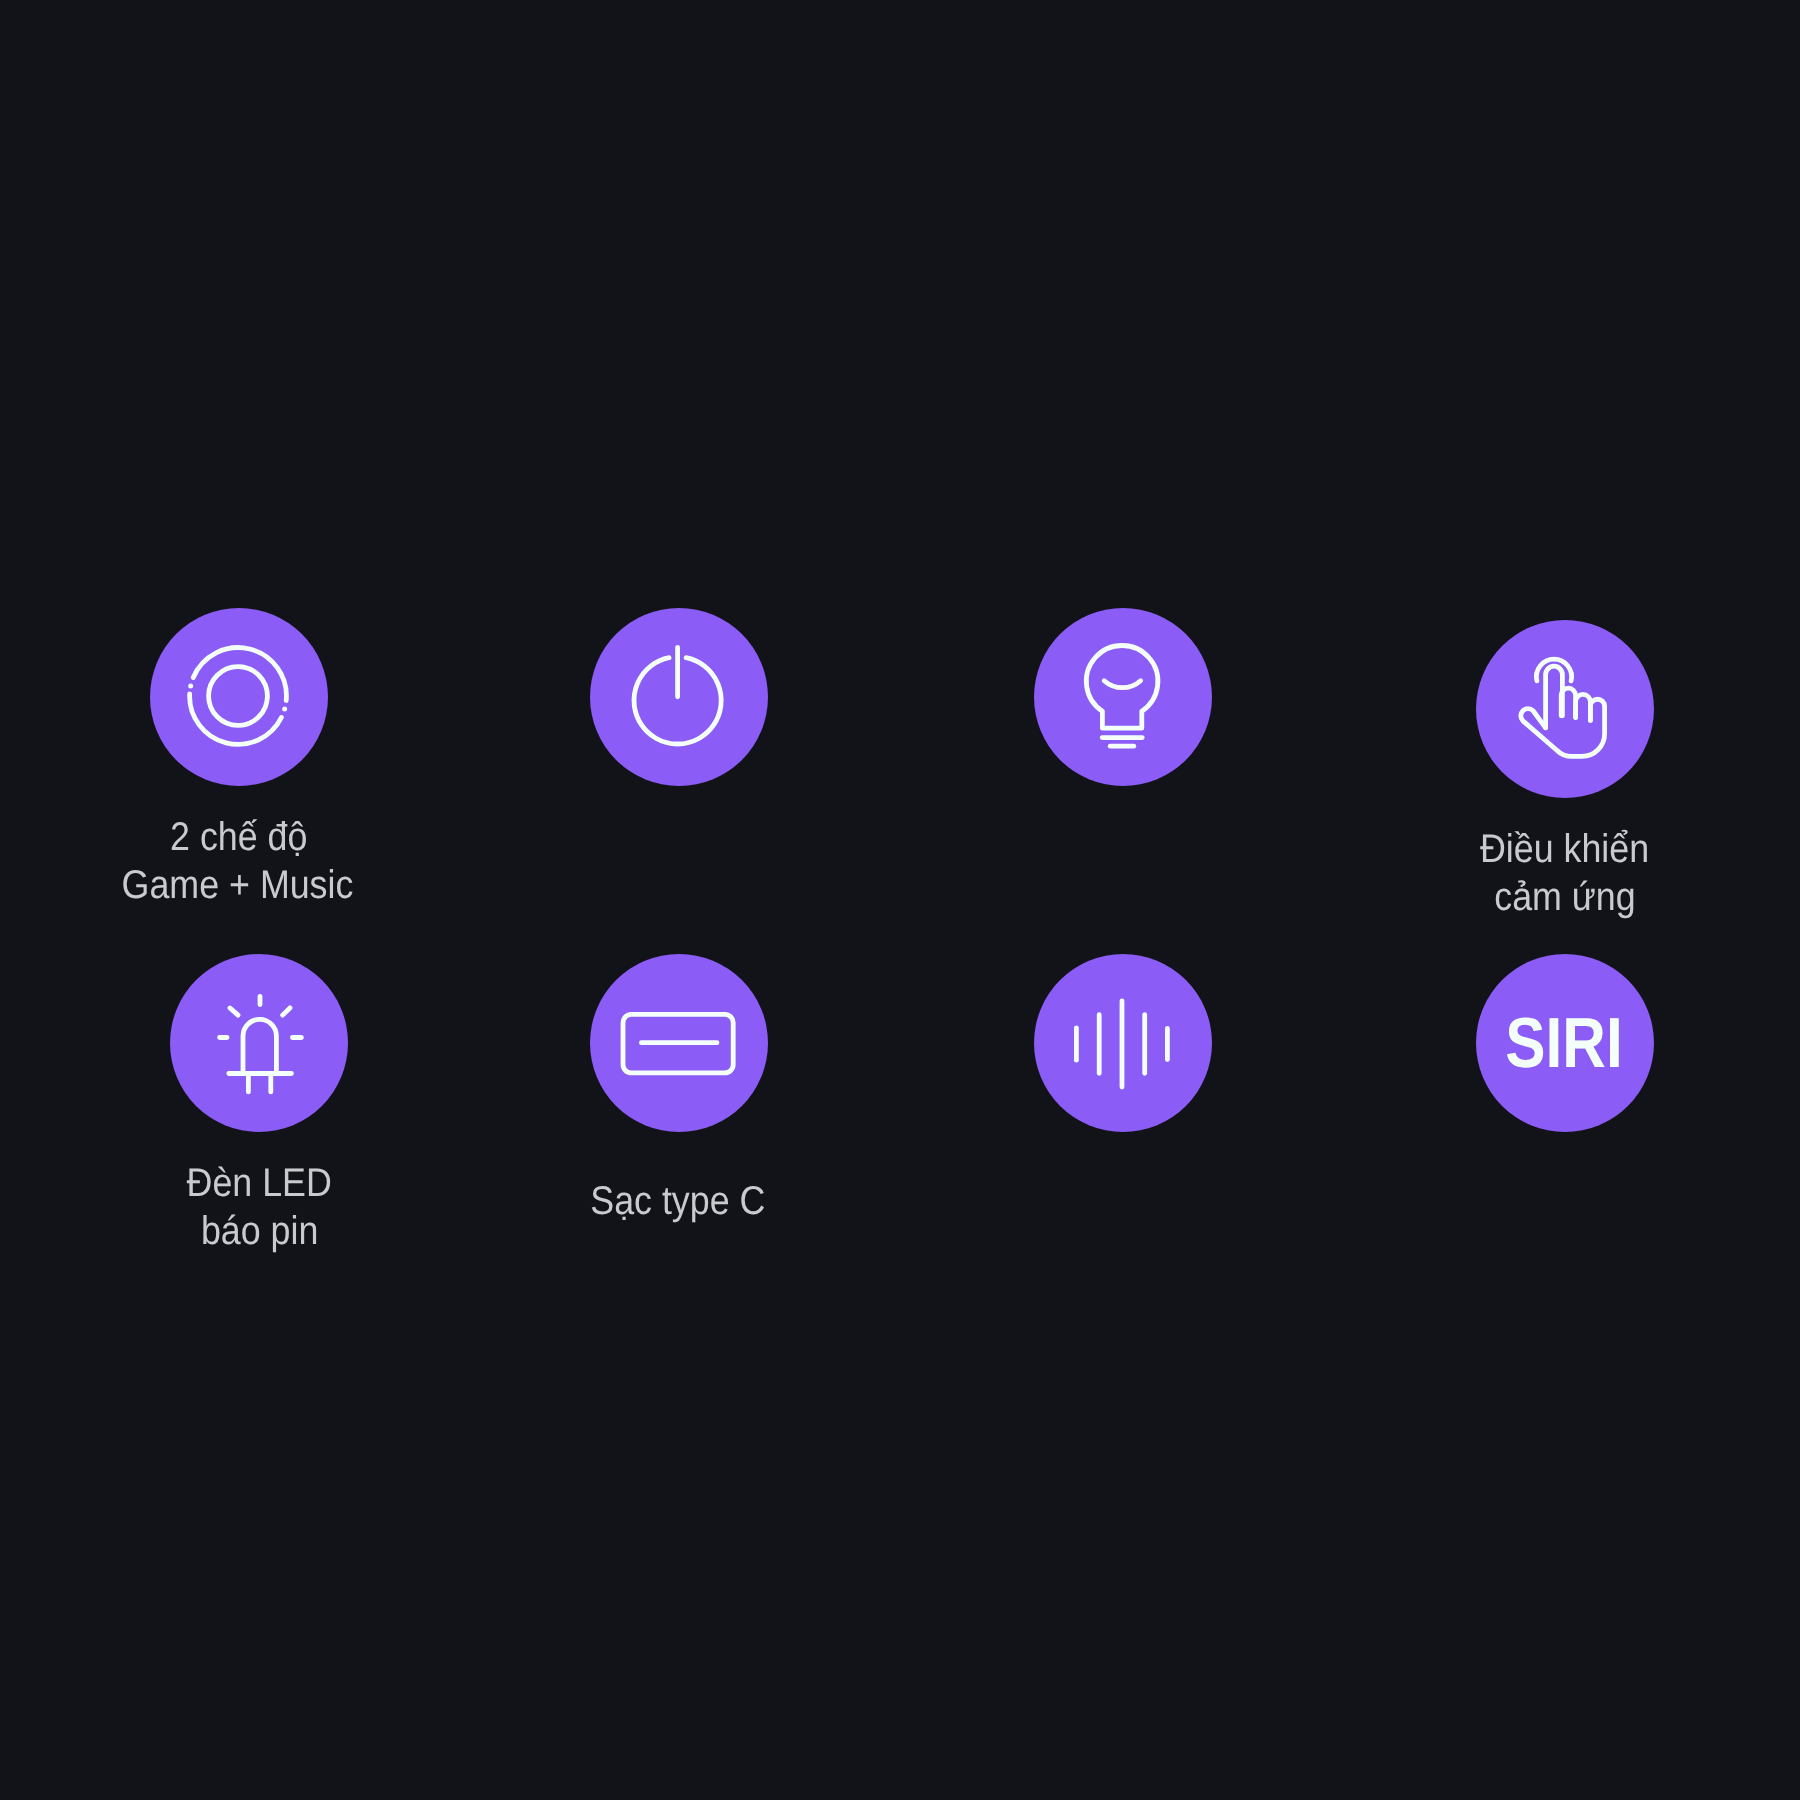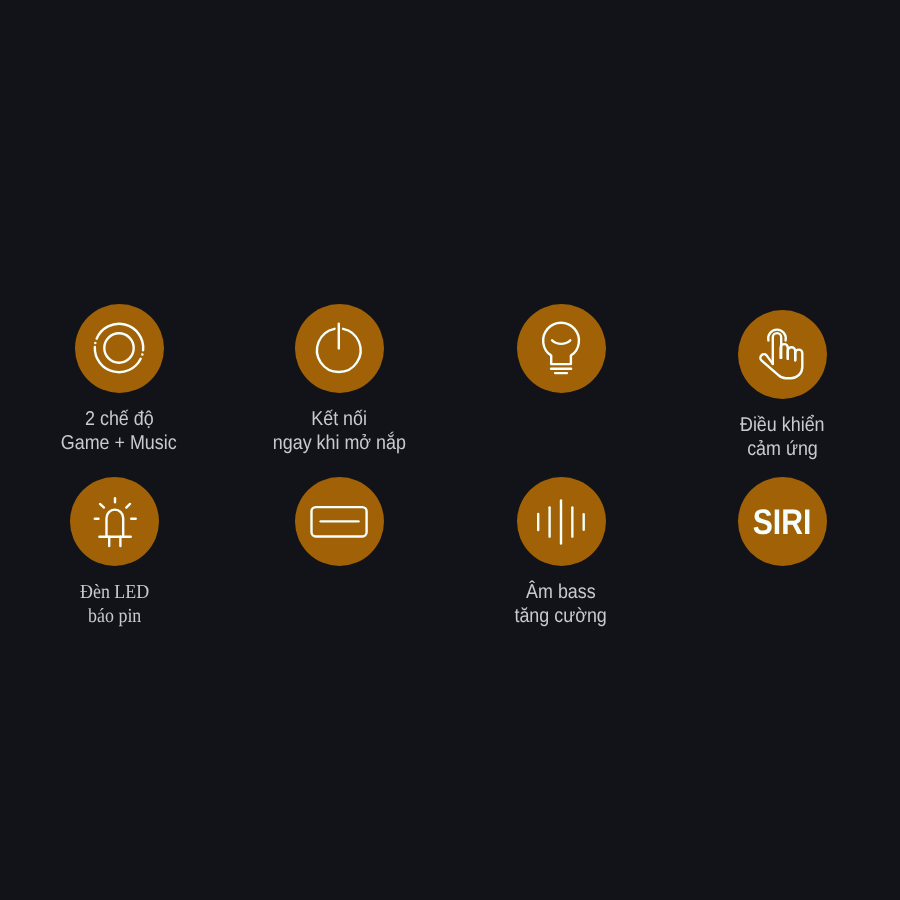--- a/index.html
+++ b/index.html
@@ -8,21 +8,21 @@
     width:900px;height:900px;overflow:hidden;
     background:#121318;
     font-family:"Liberation Sans", sans-serif;
     -webkit-font-smoothing:antialiased;
     text-rendering:geometricPrecision;
   }
   .stage{position:relative;width:900px;height:896px;}
   .cell{position:absolute;width:221px;text-align:center;}
   .disc{
     width:89px;height:89px;border-radius:50%;
-    background:#a16207;
+    background:#8b5cf6;
     margin:0 auto;
     display:flex;align-items:center;justify-content:center;
     position:relative;
   }
   .disc svg{display:block;overflow:visible;}
   .ic{fill:none;stroke:#f4fffb;stroke-width:2.4;stroke-linecap:round;stroke-linejoin:round;}
   .icf{fill:#f4fffb;stroke:none;}
   .label{
     color:#c9cace;
     font-size:20px;
@@ -63,22 +63,20 @@
 <span>Game + Music</span></div>
   </div>
 
   <div class="cell" style="left:228.8px;top:303.9px;">
     <div class="disc">
       <svg width="56" height="56" viewBox="0 0 56 56">
         <path class="ic" d="M 32.07 8.83 A 21.8 21.8 0 1 1 23.53 8.83"></path>
         <line class="ic" x1="27.8" y1="3.71" x2="27.8" y2="28.41"></line>
       </svg>
     </div>
-    <div class="label"><span>Kết nối</span>
-<span>ngay khi mở nắp</span></div>
   </div>
 
   <div class="cell" style="left:450.5px;top:303.9px;">
     <div class="disc">
       <svg width="56" height="56" viewBox="0 0 56 56">
         <path class="ic" d="M 18.2 44.11 L 18.2 35.59 A 17.9 17.9 0 1 1 37.9 35.59 L 37.9 44.11 Z"></path>
         <line class="ic" x1="18.1" y1="48.81" x2="38.1" y2="48.81"></line>
         <line class="ic" x1="22.1" y1="53.11" x2="33.9" y2="53.11"></line>
         <path class="ic" d="M 19.1 20.36 A 13.6 13.6 0 0 0 37.3 20.36"></path>
       </svg>
@@ -92,21 +90,21 @@
         <path class="ic" d="M 26.6 30.91 V 20.71 a 3.6 3.6 0 0 1 7.2 0 V 31.81"></path>
         <path class="ic" d="M 33.8 31.81 V 23.91 a 3.7 3.7 0 0 1 7.4 0 V 33.21"></path>
         <path class="ic" d="M 18.8 36.91 V 10.31 a 4.2 4.2 0 0 1 8.4 0 V 30.91"></path>
         <path class="ic" d="M 41.2 33.21 V 26.16 a 3.55 3.55 0 0 1 7.1 0 V 39.9 a 11.3 11.3 0 0 1 -11.3 11.3 h -5.1 a 10.6 10.6 0 0 1 -7.5 -3.1 L 7.45 33.46 a 3.6 3.6 0 0 1 5.1 -5.1 L 18.8 36.91"></path>
       </svg>
     </div>
     <div class="label"><span>Điều khiển</span>
 <span>cảm ứng</span></div>
   </div>
 
-  <div class="cell" style="left:4px;top:477.15px;font-family:Liberation Serif, serif;">
+  <div class="cell" style="left:19px;top:477.15px;">
     <div class="disc">
       <svg width="56" height="56" viewBox="0 0 56 56">
         <path class="ic" d="M 19.5 42.76 L 19.5 24.01 a 8.35 8.35 0 0 1 16.7 0 L 36.2 42.76"></path>
         <line class="ic" x1="12.4" y1="42.76" x2="43.7" y2="42.76"></line>
         <line class="ic" x1="22.2" y1="42.76" x2="22.2" y2="51.96"></line>
         <line class="ic" x1="33.4" y1="42.76" x2="33.4" y2="51.96"></line>
         <line class="ic" x1="28.0" y1="4.16" x2="28.0" y2="8.26"></line>
         <line class="ic" x1="13.0" y1="9.96" x2="17.0" y2="13.56"></line>
         <line class="ic" x1="43.0" y1="9.96" x2="39.3" y2="13.56"></line>
         <line class="ic" x1="7.8" y1="24.76" x2="11.5" y2="24.76"></line>
@@ -117,34 +115,34 @@
 <span>báo pin</span></div>
   </div>
 
   <div class="cell" style="left:228.8px;top:477.15px;">
     <div class="disc">
       <svg width="62" height="40" viewBox="0 0 62 40">
         <rect class="ic" x="3.5" y="5.16" width="55.1" height="29.3" rx="4.2" ry="4.2"></rect>
         <line class="ic" x1="12.7" y1="19.36" x2="50.5" y2="19.36"></line>
       </svg>
     </div>
+    <div class="label single"><span>Sạc type C</span>
+</div>
   </div>
 
   <div class="cell" style="left:450.5px;top:477.15px;">
     <div class="disc">
       <svg width="56" height="56" viewBox="0 0 56 56">
         <line class="ic" x1="5.2" y1="19.9" x2="5.2" y2="36.1"></line>
         <line class="ic" x1="16.6" y1="13.35" x2="16.6" y2="42.65"></line>
         <line class="ic" x1="28.0" y1="6.45" x2="28.0" y2="49.55"></line>
         <line class="ic" x1="39.35" y1="13.35" x2="39.35" y2="42.65"></line>
         <line class="ic" x1="50.7" y1="20.2" x2="50.7" y2="35.8"></line>
       </svg>
     </div>
-    <div class="label"><span>Âm bass</span>
-<span>tăng cường</span></div>
   </div>
 
   <div class="cell" style="left:671.5px;top:477.15px;">
     <div class="disc">
       <svg width="70" height="40" viewBox="0 0 70 40">
         <text class="siri-text" x="35" y="31.5" text-anchor="middle" transform="scale(0.85 1)" transform-origin="35 20">SIRI</text>
       </svg>
     </div>
   </div>
 

